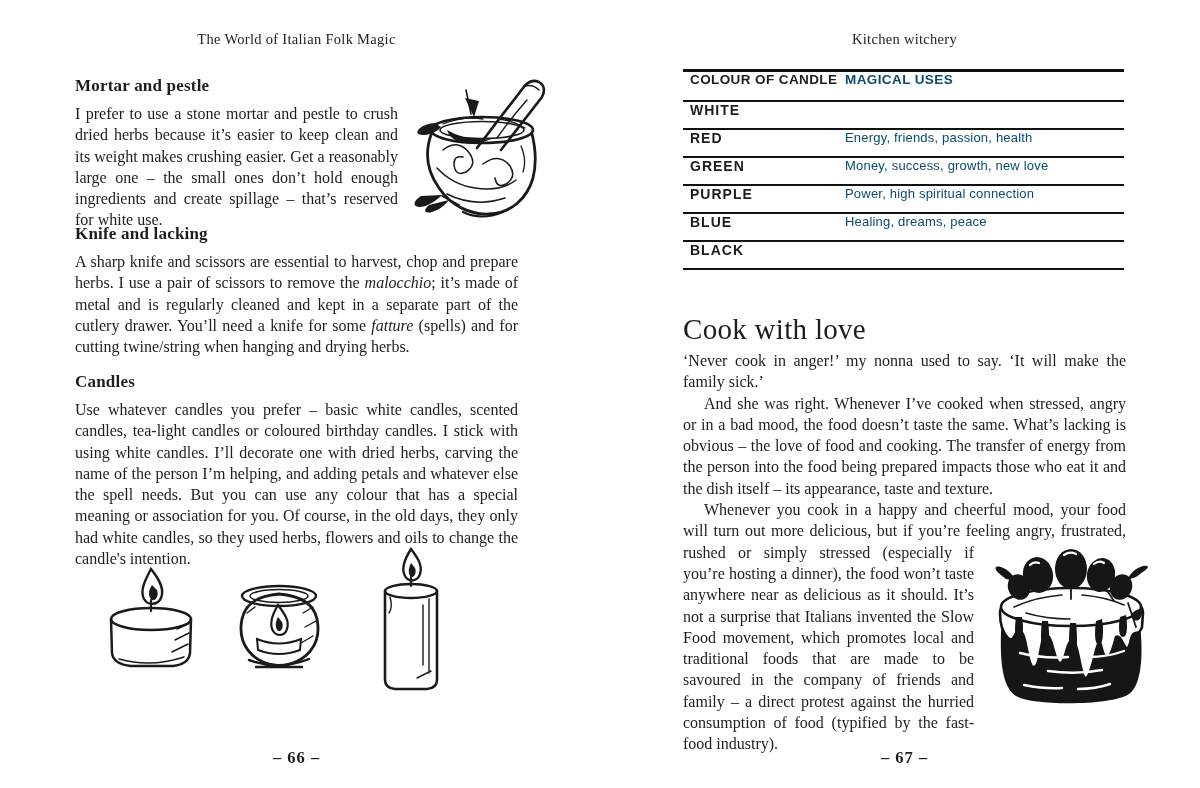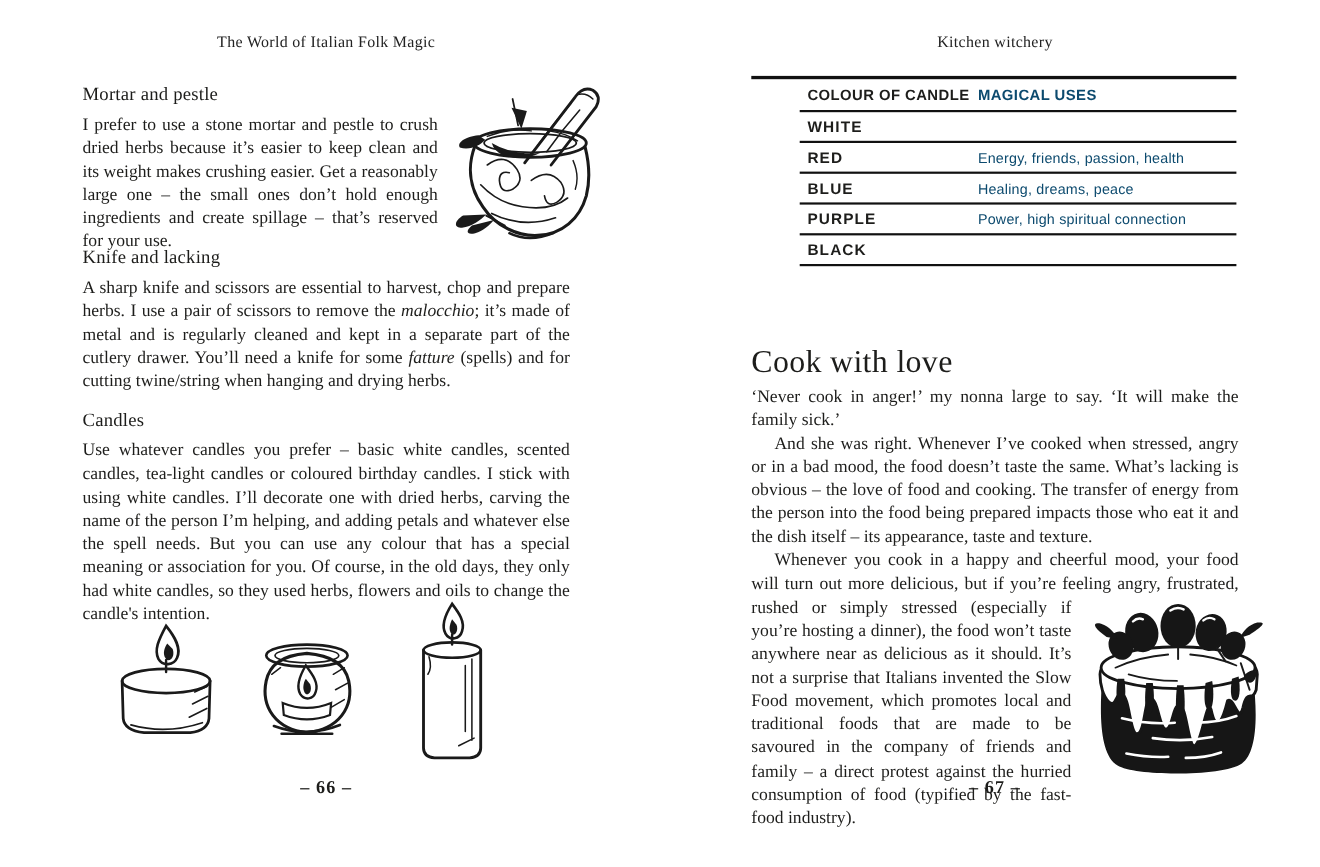--- a/index.html
+++ b/index.html
@@ -9,43 +9,43 @@
   .page { position:absolute; top:0; width:443px; height:660px; }
   .page-left  { left:75px; }
   .page-right { left:683px; }
 
   .running-head {
     position:absolute; top:31px; left:0; width:100%;
     text-align:center; font-size:14.5px; letter-spacing:.3px; color:#222;
   }
 
   .section { position:absolute; left:0; width:443px; }
-  .section h3 { font-size:17px; font-weight:normal; margin-bottom:7px; letter-spacing:.2px; }
+  .section h3 { font-size:17px; font-weight:bold; margin-bottom:7px; letter-spacing:.2px; }
   .section p  { font-size:16px; line-height:21.3px; text-align:justify; }
 
   .sec-mortar  { top:76px; }
   .sec-mortar p { width:323px; }
   .sec-knife   { top:224px; }
   .sec-candles { top:372px; }
 
   .mortar-art  { position:absolute; top:68px;  left:338px; width:142px; height:152px; }
   .candles-art { position:absolute; top:543px; left:14px;  width:378px; height:160px; }
 
   .page-number {
-    position:absolute; top:706px; left:0; width:100%;
+    position:absolute; top:748px; left:0; width:100%;
     text-align:center; font-size:16.5px; font-weight:bold; letter-spacing:1px;
   }
 
   
   .ktable {
     position:absolute; top:69px; left:0; width:441px;
     font-family:"Liberation Sans", sans-serif;
     border-top:3px solid #111;
   }
-  .krow { display:flex; align-items:center; height:28px; border-bottom:2.5px solid #111;margin-left:44px; }
+  .krow { display:flex; height:28px; border-bottom:2.5px solid #111; }
   .krow.header { height:30px; }
   .kcol1 { width:162px; padding-left:7px; font-weight:bold; font-size:14px; letter-spacing:1px; }
   .krow.header .kcol1, .krow.header .kcol2 { font-size:13.5px; font-weight:bold; letter-spacing:.4px; }
   .kcol2 { flex:1; font-size:13px; font-weight:normal; letter-spacing:.2px; color:#0c4a6e; }
 
   .cook-heading {
     position:absolute; top:313px; left:0;
     font-size:29px; font-weight:normal; letter-spacing:.3px;
   }
   .cook-body { position:absolute; top:350px; left:0; width:443px; }
@@ -59,21 +59,21 @@
 </style>
 </head>
 <body>
 
 <div class="page page-left">
 
   <div class="running-head">The World of Italian Folk Magic</div>
 
   <div class="section sec-mortar">
     <h3>Mortar and pestle</h3>
-    <p>I prefer to use a stone mortar and pestle to crush dried herbs because it’s easier to keep clean and its weight makes crushing easier. Get a reasonably large one – the small ones don’t hold enough ingredients and create spillage – that’s reserved for your use.</p>
+    <p>I prefer to use a stone mortar and pestle to crush dried herbs because it’s easier to keep clean and its weight makes crushing easier. Get a reasonably large one – the small ones don’t hold enough ingredients and create spillage – that’s reserved for white use.</p>
   </div>
 
   <svg class="mortar-art" viewBox="0 0 142 152">
 
     <path class="ink-line" stroke-width="2.6" d="M64,80 L110,20 Q117,10 126,14 Q134,19 129,29 L88,82"></path>
     <path class="ink-line" stroke-width="1.4" d="M76,64 Q92,42 106,26 M84,70 Q98,50 114,32 M112,18 Q120,16 126,22"></path>
 
     <ellipse class="ink-line" stroke-width="2.6" cx="69" cy="62" rx="51" ry="13"></ellipse>
     <ellipse class="ink-line" stroke-width="1.6" cx="69" cy="62" rx="42" ry="8.5"></ellipse>
 
@@ -145,36 +145,40 @@
       <div class="kcol2">MAGICAL USES</div>
     </div>
     <div class="krow">
       <div class="kcol1">WHITE</div>
     </div>
     <div class="krow">
       <div class="kcol1">RED</div>
       <div class="kcol2">Energy, friends, passion, health</div>
     </div>
     <div class="krow">
+      <div class="kcol1">GREEN</div>
+      <div class="kcol2">Money, success, growth, new love</div>
+    </div>
+    <div class="krow">
+      <div class="kcol1">PURPLE</div>
+      <div class="kcol2">Power, high spiritual connection</div>
+    </div>
+    <div class="krow">
       <div class="kcol1">BLUE</div>
       <div class="kcol2">Healing, dreams, peace</div>
     </div>
     <div class="krow">
-      <div class="kcol1">PURPLE</div>
-      <div class="kcol2">Power, high spiritual connection</div>
-    </div>
-    <div class="krow">
       <div class="kcol1">BLACK</div>
     </div>
   </div>
 
   <h2 class="cook-heading">Cook with love</h2>
 
   <div class="cook-body">
-    <p>‘Never cook in anger!’ my nonna large to say. ‘It will make the family sick.’</p>
+    <p>‘Never cook in anger!’ my nonna used to say. ‘It will make the family sick.’</p>
     <p class="indent">And she was right. Whenever I’ve cooked when stressed, angry or in a bad mood, the food doesn’t taste the same. What’s lacking is obvious – the love of food and cooking. The transfer of energy from the person into the food being prepared impacts those who eat it and the dish itself – its appearance, taste and texture.</p>
     <p class="indent"><span>Whenever you cook in a happy and cheerful mood, your food will turn out more delicious, but if you’re feeling angry, frustrated, rushed or simply </span><span class="cake-float">
       <svg viewBox="0 0 172 182">
 
         <path d="M16,80 C13,118 15,150 30,159 C46,169 126,169 143,157 C156,148 158,116 153,78 Z" fill="#161616"></path>
 
         <path d="M14,76 C14,62 42,52 85,52 C128,52 157,62 157,76 L156,90 C152,102 148,88 144,106 C140,122 136,96 130,100 C126,116 120,132 115,108 C111,96 107,138 100,141 C94,142 93,104 86,104 C80,104 80,126 74,126 C68,126 67,98 60,98 C54,98 55,132 47,130 C41,128 41,97 34,94 C28,92 29,107 22,101 C17,96 14,86 14,76 Z" fill="#ffffff" stroke="#161616" stroke-width="2.6" stroke-linejoin="round"></path>
 
         <ellipse cx="85" cy="70" rx="70" ry="19" fill="#ffffff" stroke="#161616" stroke-width="2.6"></ellipse>
         <path class="ink-line" stroke-width="1.6" d="M28,70 Q50,60 76,58 M96,58 Q120,60 138,68 M40,76 Q60,82 84,82"></path>

